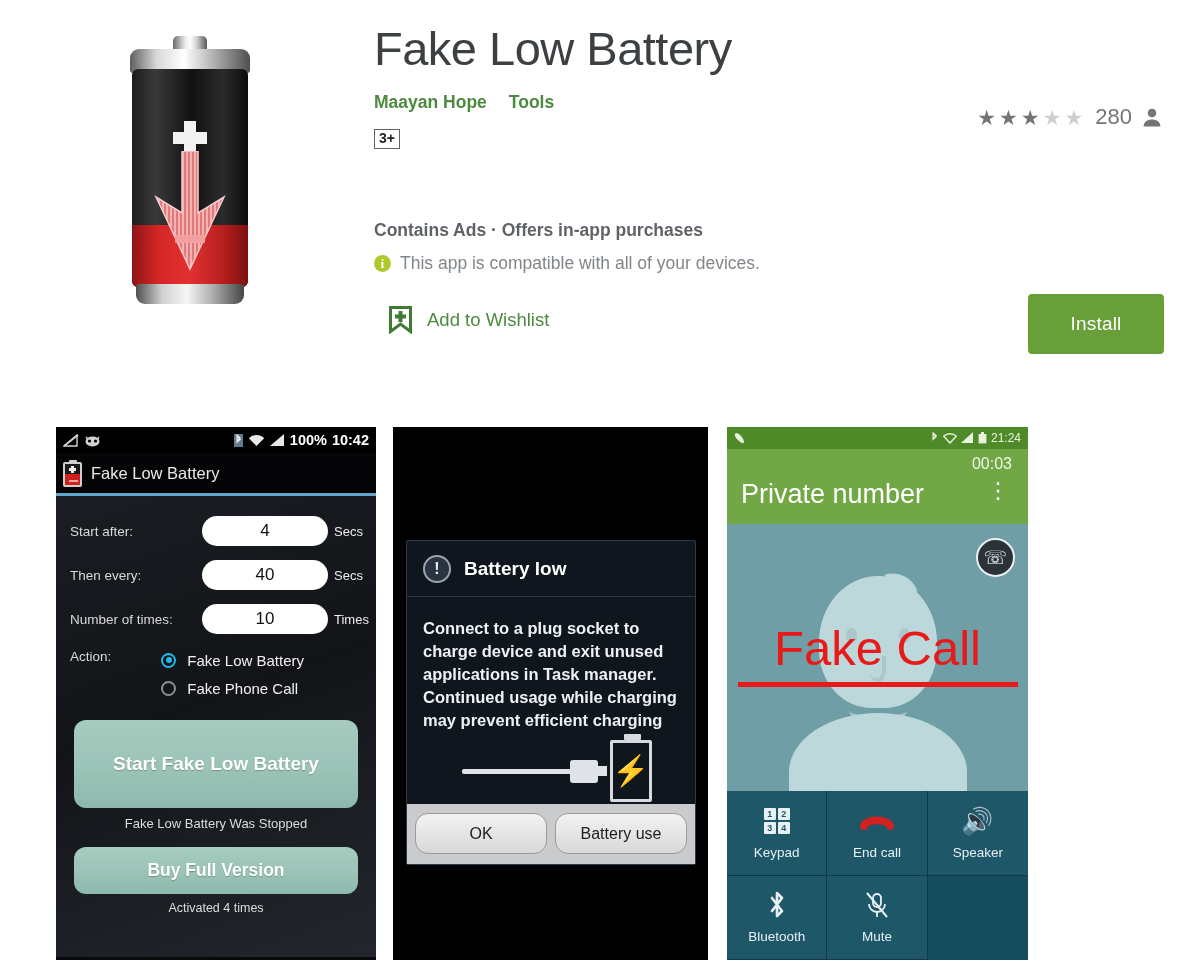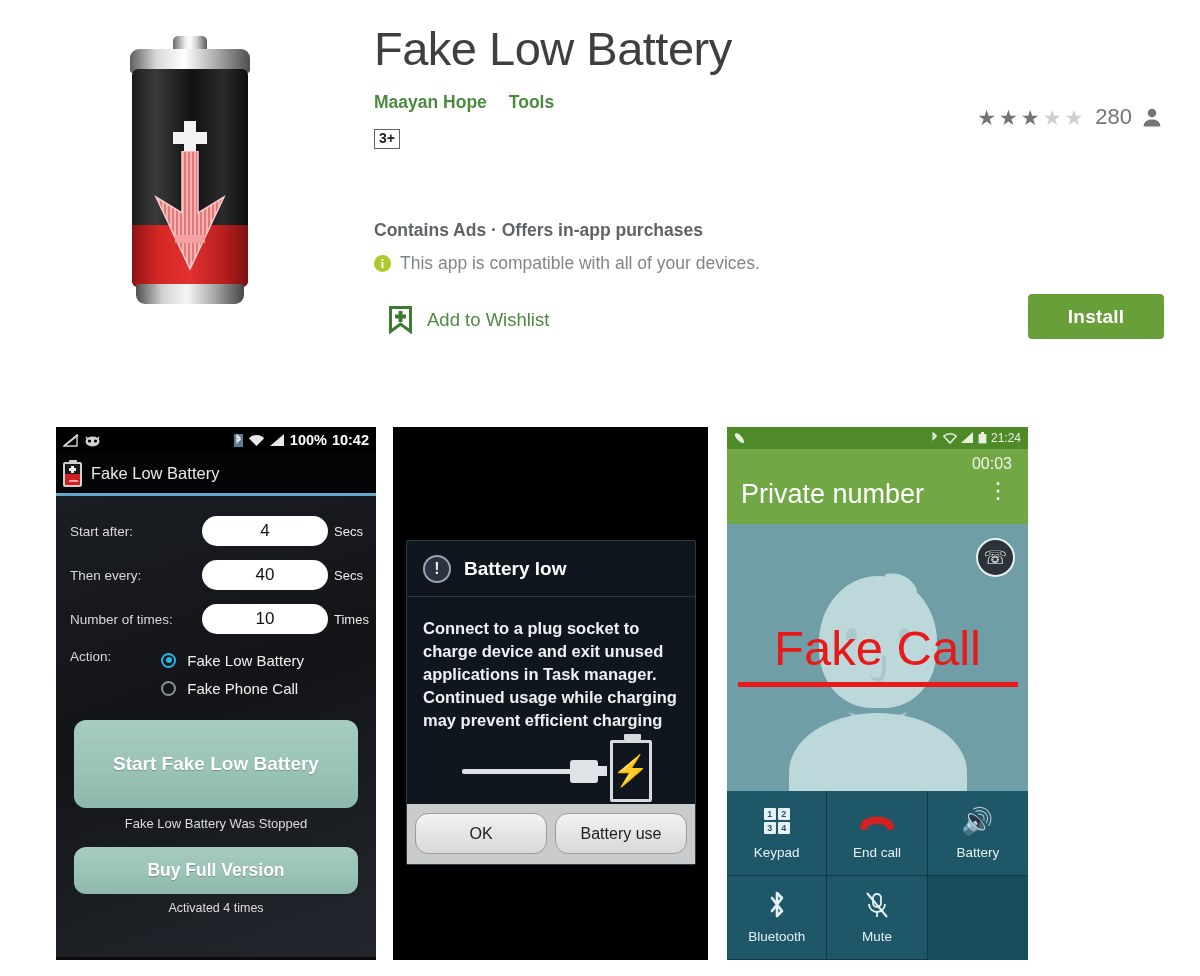--- a/index.html
+++ b/index.html
@@ -68,23 +68,23 @@
   }
   .star { font-size: 21px; line-height: 1; color: #747474; }
   .star.dim { color: #cfcfcf; }
   .rating-count {
     font-size: 22px; color: #757575; margin-left: 9px; margin-right: 7px;
     font-weight: 300;
   }
 
   .install-btn {
     position: absolute; left: 1028px; top: 294px;
-    width: 136px; height: 45px; border-radius: 4px;
+    width: 136px; height: 60px; border-radius: 4px;
     background: #689f38; border: none;
-    color: #ffffff; font-size: 19px; font-weight: bold;
+    color: #ffffff; font-size: 19px; font-weight: normal;
     font-family: "Liberation Sans", sans-serif;
     cursor: pointer; letter-spacing: 0.2px;
   }
 
   
   .shots { position: absolute; left: 0; top: 427px; width: 1200px; height: 533px; padding-left: 44px; }
   .shot { position: absolute; top: 0; height: 533px; overflow: hidden; }
   #shot1 { left: 56px;  width: 320px; background: #0a0a0c; }
   #shot2 { left: 393px; width: 315px; background: #000000; }
   #shot3 { left: 727px; width: 301px; background: #1e5563; }
@@ -594,21 +594,21 @@
       <div class="call-btn">
         <span class="cb-icon">
           <svg width="40" height="22" viewBox="0 0 40 22">
             <path d="M3 17 C3 3, 37 3, 37 17 C37 21, 30 21, 29.5 17.5 C29 13, 11 13, 10.5 17.5 C10 21, 3 21, 3 17z" fill="#d42020"></path>
           </svg>
         </span>
         <span>End call</span>
       </div>
       <div class="call-btn">
         <span class="cb-icon icn-speaker">🔊</span>
-        <span>Battery</span>
+        <span>Speaker</span>
       </div>
       <div class="call-btn">
         <span class="cb-icon">
           <svg width="22" height="30" viewBox="0 0 22 30">
             <path d="M6 8 L16 21 L11 26 L11 3 L16 8 L6 21" fill="none" stroke="#e7f0f2" stroke-width="2.6" stroke-linejoin="round" stroke-linecap="round"></path>
           </svg>
         </span>
         <span>Bluetooth</span>
       </div>
       <div class="call-btn">

